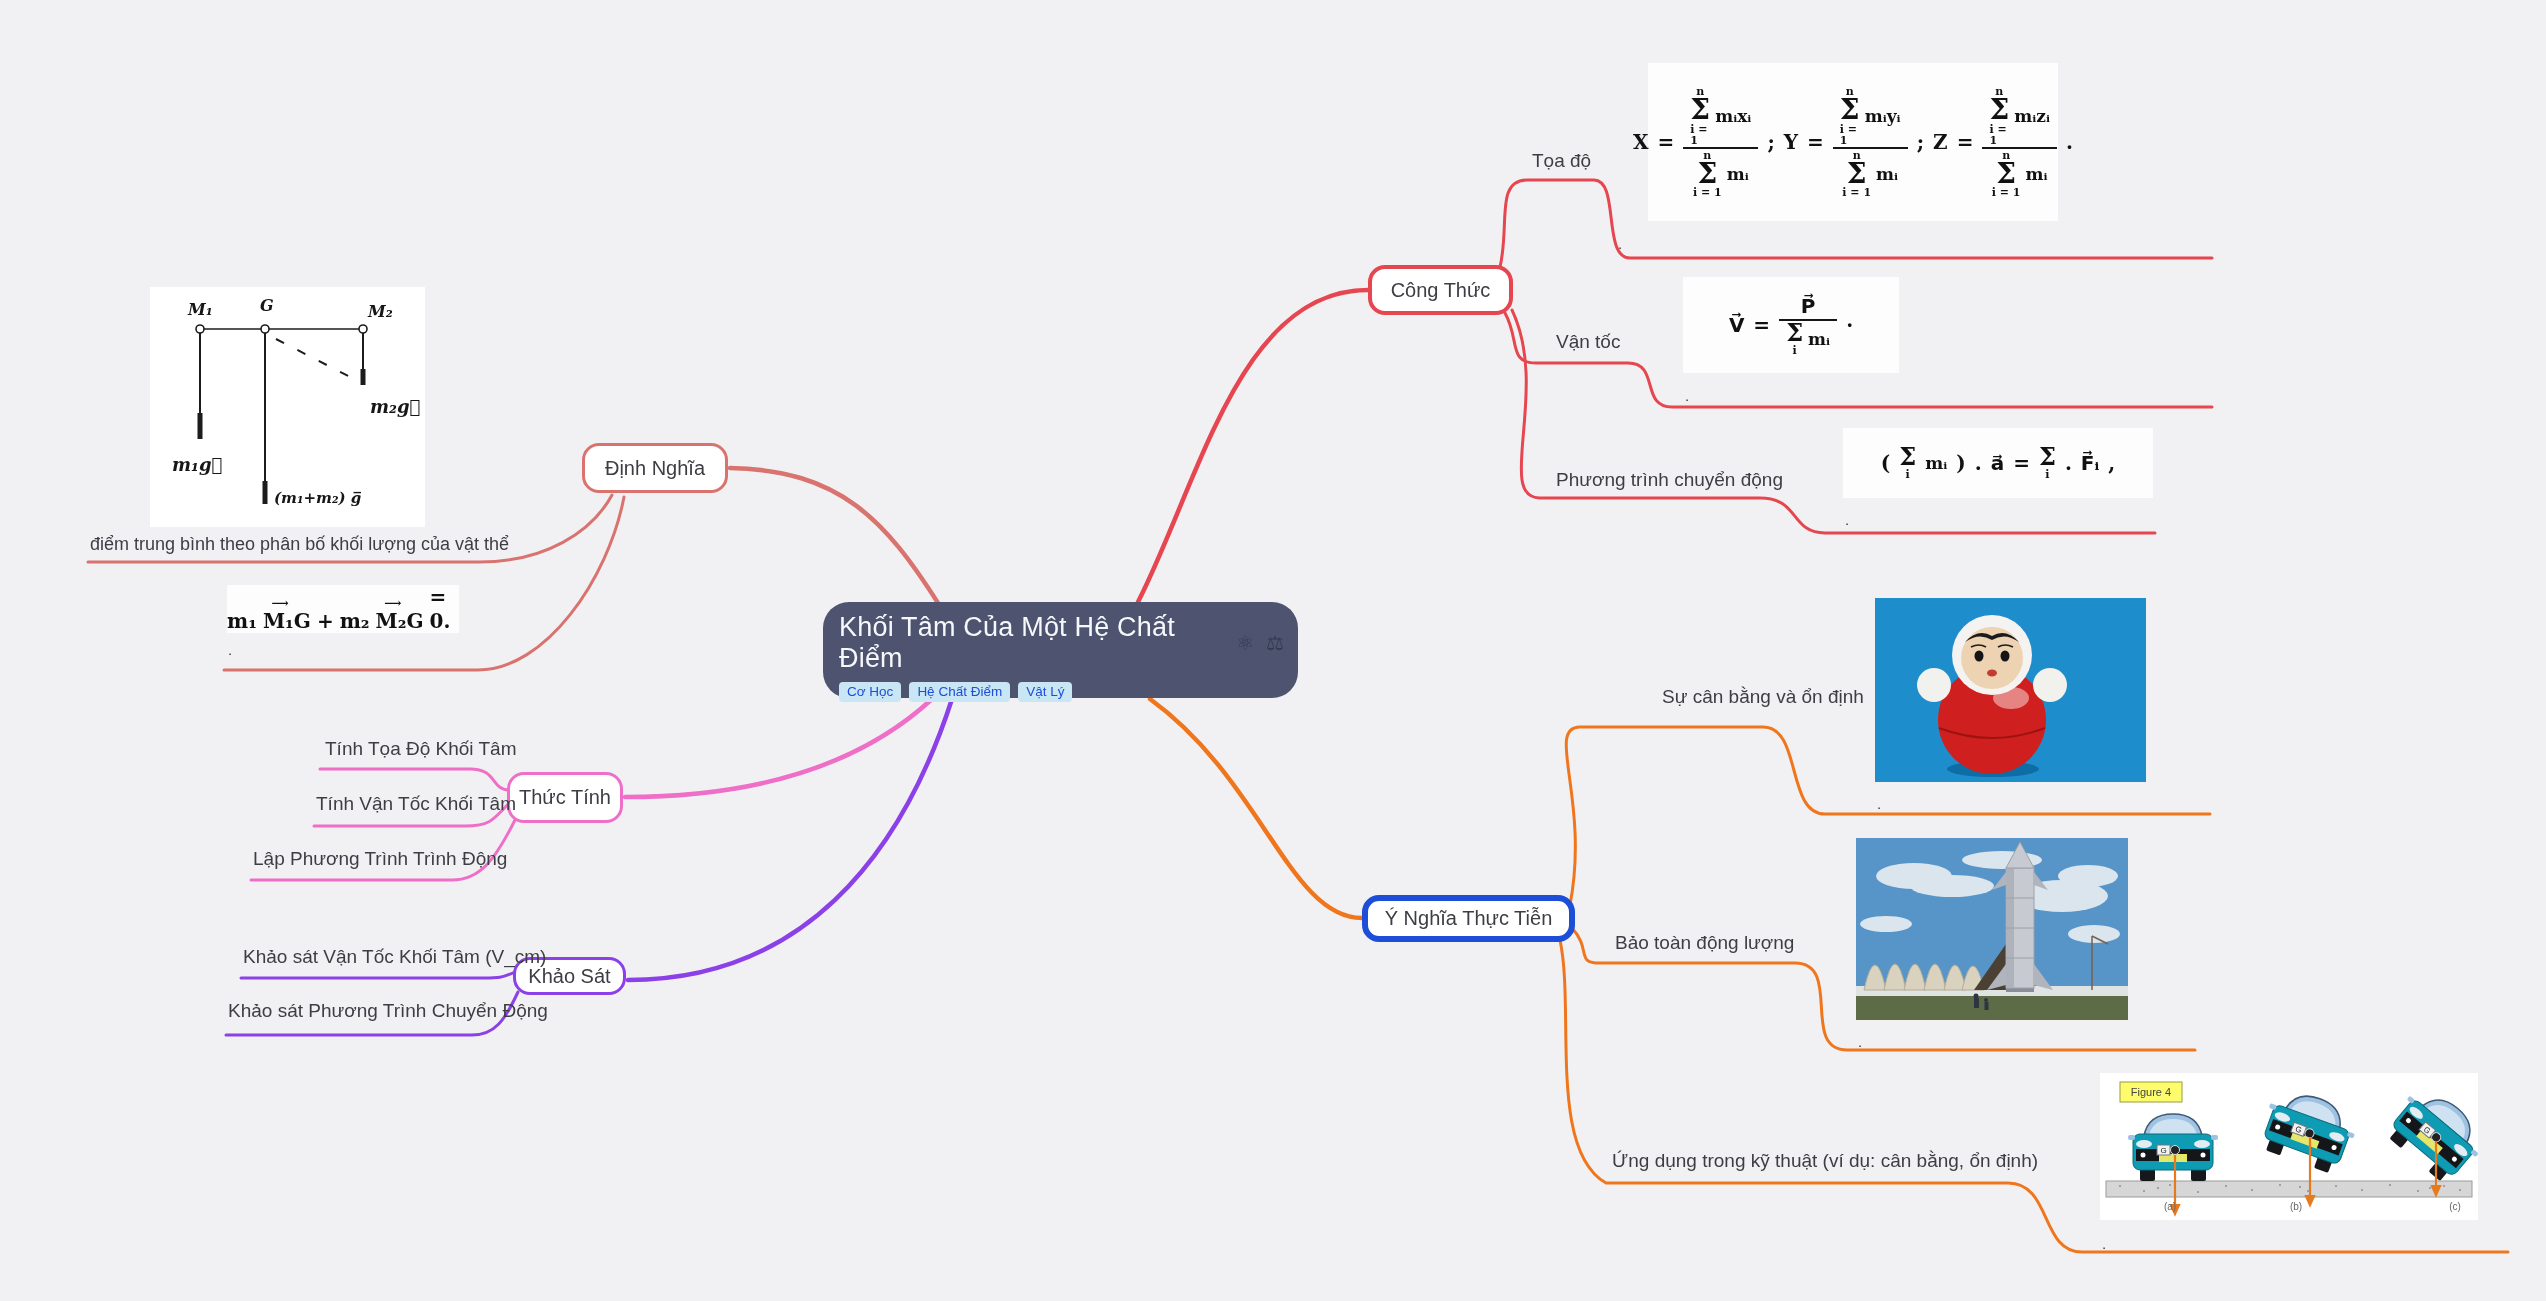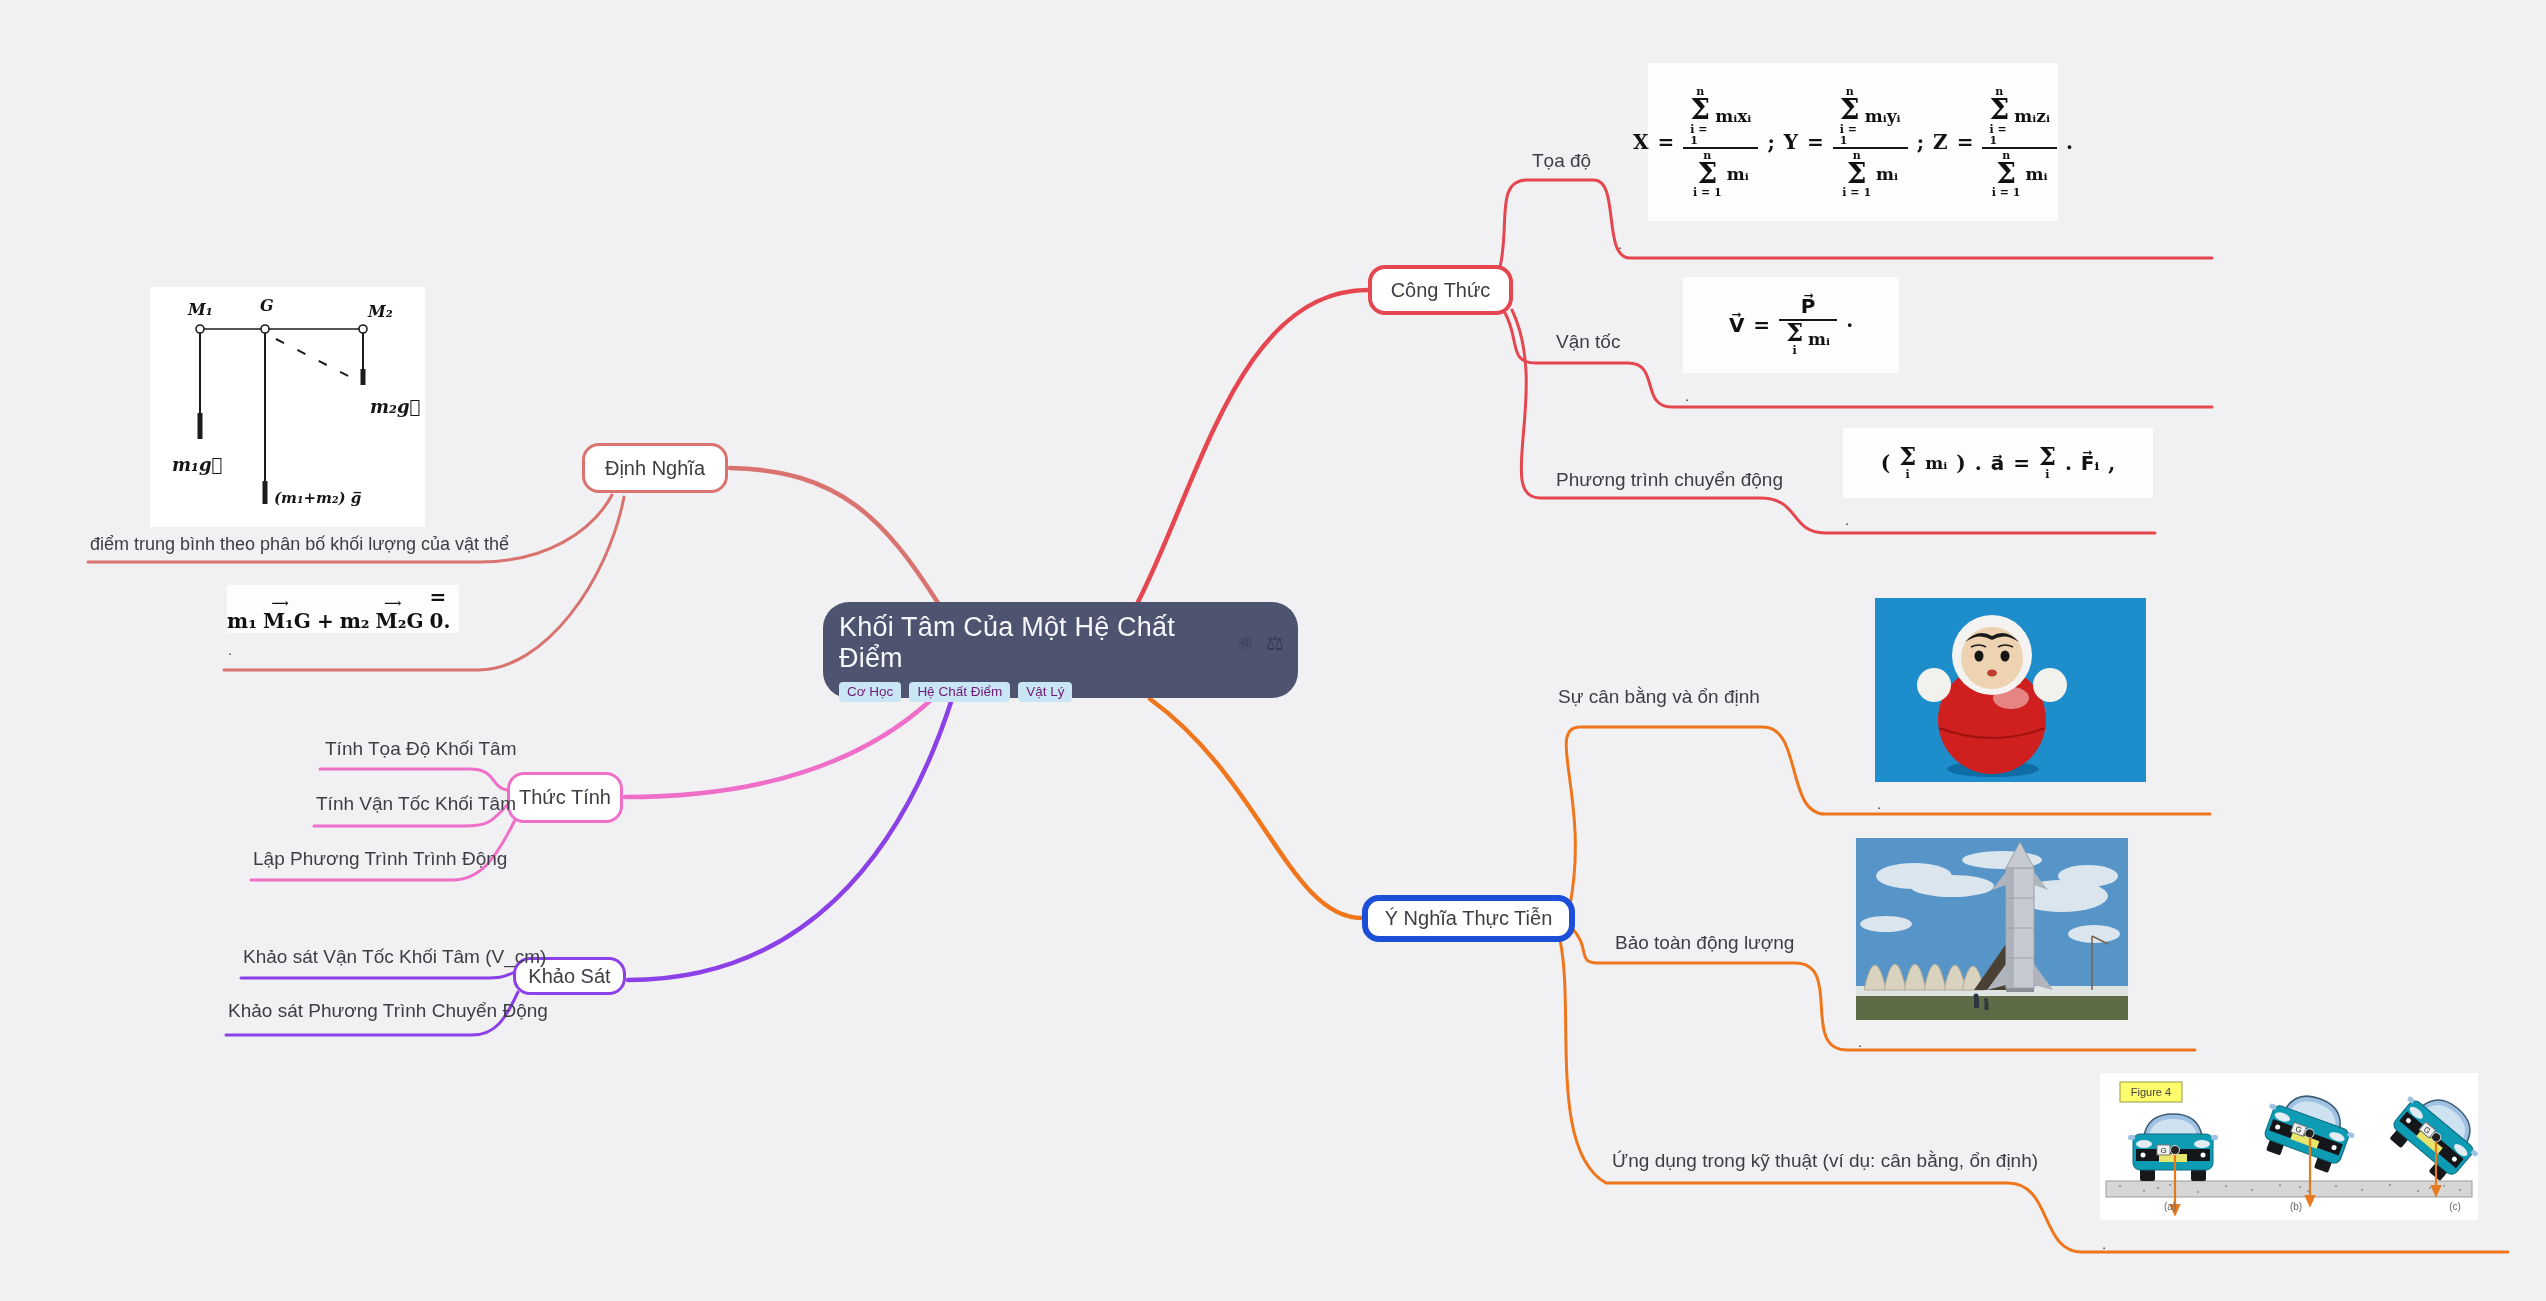--- a/index.html
+++ b/index.html
@@ -17,21 +17,21 @@
   .b-red{border:4px solid #e5464f;}
   .b-orange{border:6px solid #1d4ed8;}
 
   
   .center-node{position:absolute;left:823px;top:602px;width:475px;height:96px;background:#4e5470;
                border-radius:26px;box-sizing:border-box;padding:10px 14px 0 16px;}
   .ctitle-row{display:flex;align-items:center;gap:12px;}
   .ctitle{color:#f7f8fb;font-size:27px;letter-spacing:.2px;}
   .cicon{color:#353a50;font-size:20px;line-height:1;}
   .tags{display:flex;gap:8px;margin-top:8px;}
-  .tag{background:#c9e6f4;color:#701a75;font-size:13.5px;padding:2px 8px 3px 8px;border-radius:4px;}
+  .tag{background:#c9e6f4;color:#1d4ed8;font-size:13.5px;padding:2px 8px 3px 8px;border-radius:4px;}
 
   
   .leaf{position:absolute;color:#3d3e44;font-size:19px;white-space:nowrap;}
   .leaf.sm{font-size:18px;}
   .pdot{position:absolute;color:#3a3a3a;font-size:15px;line-height:1;}
 
   
   .fbox{position:absolute;background:#fdfdfd;display:flex;align-items:center;justify-content:center;
         font-family:"DejaVu Serif","DejaVu Sans",serif;color:#111;font-weight:bold;box-sizing:border-box;}
   .frow{display:flex;align-items:center;gap:9px;}
@@ -273,21 +273,21 @@
       <span class="sym">.</span>
       <span class="sym">F⃗ᵢ</span>
       <span class="sym">,</span>
     </span>
   </div>
   <span class="pdot" style="left:1845px;top:512px">.</span>
 
   <div class="node b-orange" style="left:1362px;top:895px;width:213px;height:47px">
     <span>Ý Nghĩa Thực Tiễn</span>
   </div>
-  <div class="leaf" style="left:1558px;top:686px">Sự cân bằng và ổn định</div>
+  <div class="leaf" style="left:1662px;top:686px">Sự cân bằng và ổn định</div>
   <div class="leaf" style="left:1615px;top:932px">Bảo toàn động lượng</div>
   <div class="leaf" style="left:1612px;top:1150px">Ứng dụng trong kỹ thuật (ví dụ: cân bằng, ổn định)</div>
 
   <svg class="img" style="left:1875px;top:598px" width="271" height="184" viewBox="0 0 271 184">
     <rect width="271" height="184" fill="#1e8dcc"></rect>
     <ellipse cx="118" cy="171" rx="46" ry="8" fill="#0f6da6"></ellipse>
     <circle cx="117" cy="122" r="54" fill="#cf1f1e"></circle>
     <path d="M64 130 Q117 150 170 130" stroke="#9e1212" stroke-width="2" fill="none"></path>
     <ellipse cx="136" cy="100" rx="18" ry="11" fill="#ffffff" opacity="0.45"></ellipse>
     <circle cx="59" cy="87" r="17" fill="#f1f1ee"></circle>

